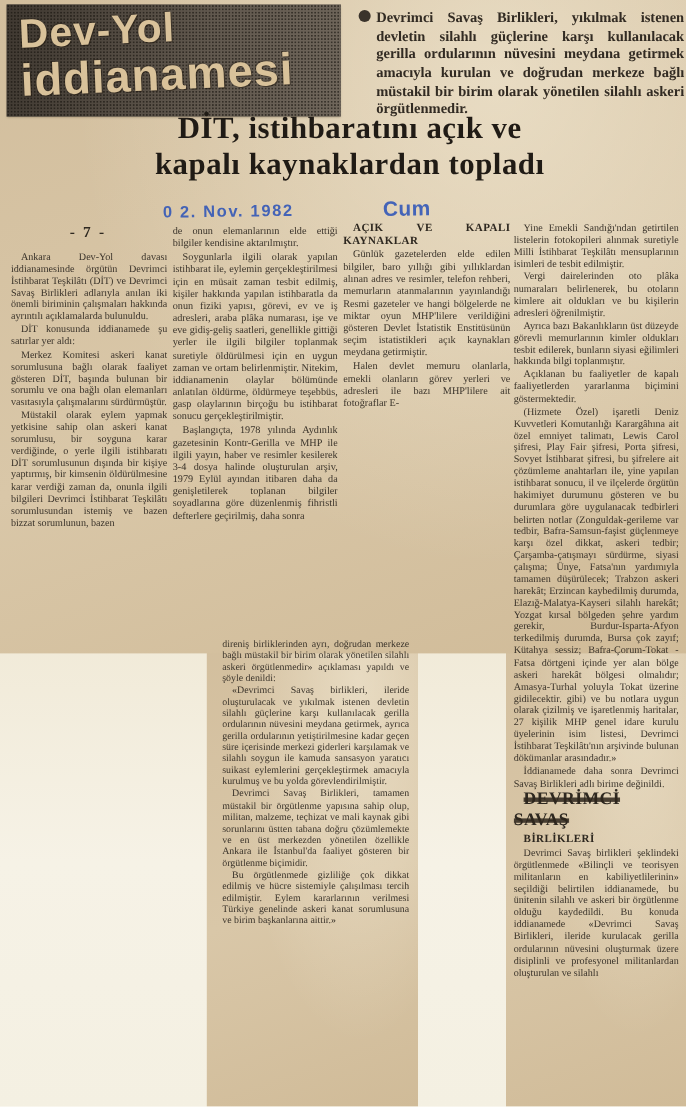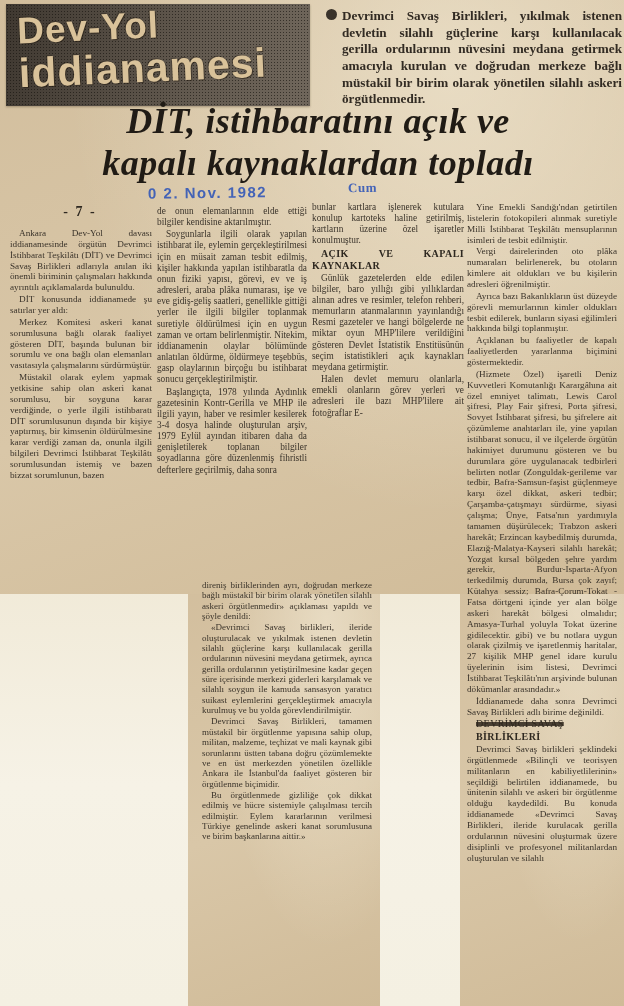--- a/index.html
+++ b/index.html
@@ -49,45 +49,45 @@
   
   .lede{position:absolute;left:330px;top:8px;width:292px;z-index:4;
     font-size:13.2px;font-weight:bold;text-align:justify;line-height:1.26;
     color:#322b23;}
   .lede .bullet{position:absolute;left:-4px;top:1px;width:11px;height:11px;border-radius:50%;
     background:#3a332b;display:inline-block;}
   .lede .lede-text{display:block;padding-left:12px;}
 
   
   .headline{position:absolute;left:20px;top:100px;width:596px;z-index:4;
-    font-style:italic;font-weight:bold;font-size:36px;line-height:1.18;
+    font-weight:bold;font-size:28px;line-height:1.18;
     text-align:center;color:#201b15;letter-spacing:.5px;}
 
   
   .stamp{position:absolute;z-index:5;font-family:"Liberation Sans", sans-serif;
     font-weight:bold;opacity:.88;transform:rotate(-.8deg);}
   .stamp-date{left:148px;top:184px;font-size:15px;letter-spacing:1.5px;}
-  .stamp-paper{left:348px;top:180px;font-size:13px;letter-spacing:.5px;font-family:Liberation Serif, serif;}
+  .stamp-paper{left:348px;top:180px;font-size:19px;letter-spacing:.5px;}
 
   
   .pageno{position:absolute;left:40px;top:204px;width:80px;z-index:4;
     font-weight:bold;font-size:14px;text-align:center;color:#2e2820;letter-spacing:2px;}
 
   
   .col{position:absolute;z-index:4;text-align:justify;color:#3a332a;overflow:hidden;}
   .col p{margin:0 0 1px 0;text-indent:9px;}
   .col p.cont{text-indent:0;}
   .c1{left:10px;top:228px;width:142px;height:356px;font-size:9.2px;line-height:1.18;}
   .c2{left:157px;top:206px;width:150px;height:380px;font-size:9.3px;line-height:1.2;}
   .c3{left:312px;top:202px;width:152px;height:386px;font-size:9.3px;line-height:1.2;}
   .c4{left:467px;top:202px;width:150px;height:802px;font-size:9.2px;line-height:1.18;}
   .cmid{left:202px;top:580px;width:170px;height:418px;font-size:9px;line-height:1.15;}
   .subhead{font-weight:bold;font-size:10px;letter-spacing:.4px;margin:3px 0 2px 0;
     text-indent:0;color:#2e2820;}
-  .struck{font-weight:normal;font-size:10px;letter-spacing:.4px;margin:4px 0 0 0;text-indent:0;
+  .struck{font-weight:bold;font-size:16px;letter-spacing:.4px;margin:4px 0 0 0;text-indent:0;
     color:#2e2820;text-decoration:line-through;text-decoration-thickness:4px;
     text-decoration-color:rgba(46,38,28,.85);}
 </style>
 </head>
 <body>
 
 <div class="page">
 
   <div class="clip clip-top"></div>
   <div class="clip clip-right"></div>
@@ -122,21 +122,20 @@
     <p>Müstakil olarak eylem yapmak yetkisine sahip olan askeri kanat sorumlusu, bir soyguna karar verdiğinde, o yerle ilgili istihbaratı DİT sorumlusunun dışında bir kişiye yaptırmış, bir kimsenin öldürülmesine karar verdiği zaman da, onunla ilgili bilgileri Devrimci İstihbarat Teşkilâtı sorumlusundan istemiş ve bazen bizzat sorumlunun, bazen</p>
   </div>
 
   <div class="col c2">
     <p class="cont">de onun elemanlarının elde ettiği bilgiler kendisine aktarılmıştır.</p>
     <p>Soygunlarla ilgili olarak yapılan istihbarat ile, eylemin gerçekleştirilmesi için en müsait zaman tesbit edilmiş, kişiler hakkında yapılan istihbaratla da onun fiziki yapısı, görevi, ev ve iş adresleri, araba plâka numarası, işe ve eve gidiş-geliş saatleri, genellikle gittiği yerler ile ilgili bilgiler toplanmak suretiyle öldürülmesi için en uygun zaman ve ortam belirlenmiştir. Nitekim, iddianamenin olaylar bölümünde anlatılan öldürme, öldürmeye teşebbüs, gasp olaylarının birçoğu bu istihbarat sonucu gerçekleştirilmiştir.</p>
     <p>Başlangıçta, 1978 yılında Aydınlık gazetesinin Kontr-Gerilla ve MHP ile ilgili yayın, haber ve resimler kesilerek 3-4 dosya halinde oluşturulan arşiv, 1979 Eylül ayından itibaren daha da genişletilerek toplanan bilgiler soyadlarına göre düzenlenmiş fihristli defterlere geçirilmiş, daha sonra</p>
   </div>
 
   <div class="col c3">
-    <p class="cont">bunlar kartlara işlenerek kutulara konulup kartoteks haline getirilmiş, kartların üzerine özel işaretler konulmuştur.</p>
     <p class="subhead">AÇIK VE KAPALI KAYNAKLAR</p>
     <p>Günlük gazetelerden elde edilen bilgiler, baro yıllığı gibi yıllıklardan alınan adres ve resimler, telefon rehberi, memurların atanmalarının yayınlandığı Resmi gazeteler ve hangi bölgelerde ne miktar oyun MHP'lilere verildiğini gösteren Devlet İstatistik Enstitüsünün seçim istatistikleri açık kaynakları meydana getirmiştir.</p>
     <p>Halen devlet memuru olanlarla, emekli olanların görev yerleri ve adresleri ile bazı MHP'lilere ait fotoğraflar E-</p>
   </div>
 
   <div class="col c4">
     <p>Yine Emekli Sandığı'ndan getirtilen listelerin fotokopileri alınmak suretiyle Milli İstihbarat Teşkilâtı mensuplarının isimleri de tesbit edilmiştir.</p>
     <p>Vergi dairelerinden oto plâka numaraları belirlenerek, bu otoların kimlere ait oldukları ve bu kişilerin adresleri öğrenilmiştir.</p>
     <p>Ayrıca bazı Bakanlıkların üst düzeyde görevli memurlarının kimler oldukları tesbit edilerek, bunların siyasi eğilimleri hakkında bilgi toplanmıştır.</p>
     <p>Açıklanan bu faaliyetler de kapalı faaliyetlerden yararlanma biçimini göstermektedir.</p>

